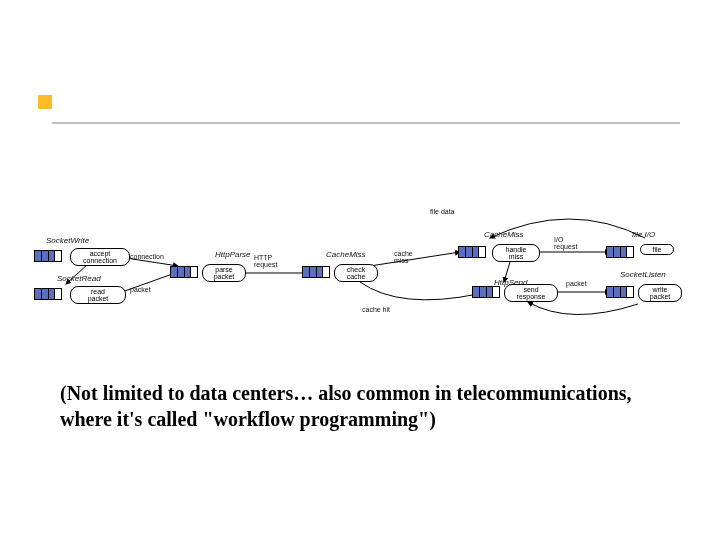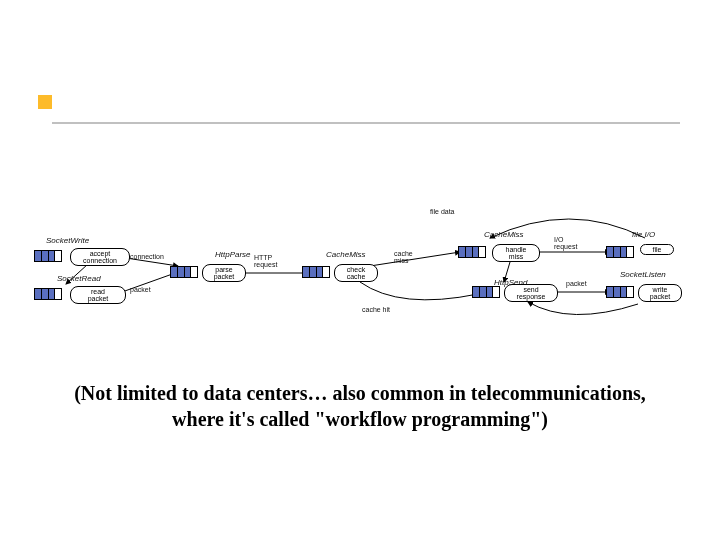--- a/index.html
+++ b/index.html
@@ -92,21 +92,21 @@
     position: absolute;
     top: 0; left: 0; width: 100%; height: 100%;
     overflow: visible;
   }
 
   .caption {
     position: absolute;
     top: 380px;
     left: 60px;
     right: 60px;
-    text-align: center;
+    text-align: left;
     font-family: "Times New Roman", serif;
     font-size: 20px;
     font-weight: bold;
     line-height: 1.3;
     color: #000;
   }
 </style>
 </head>
 <body>
 

